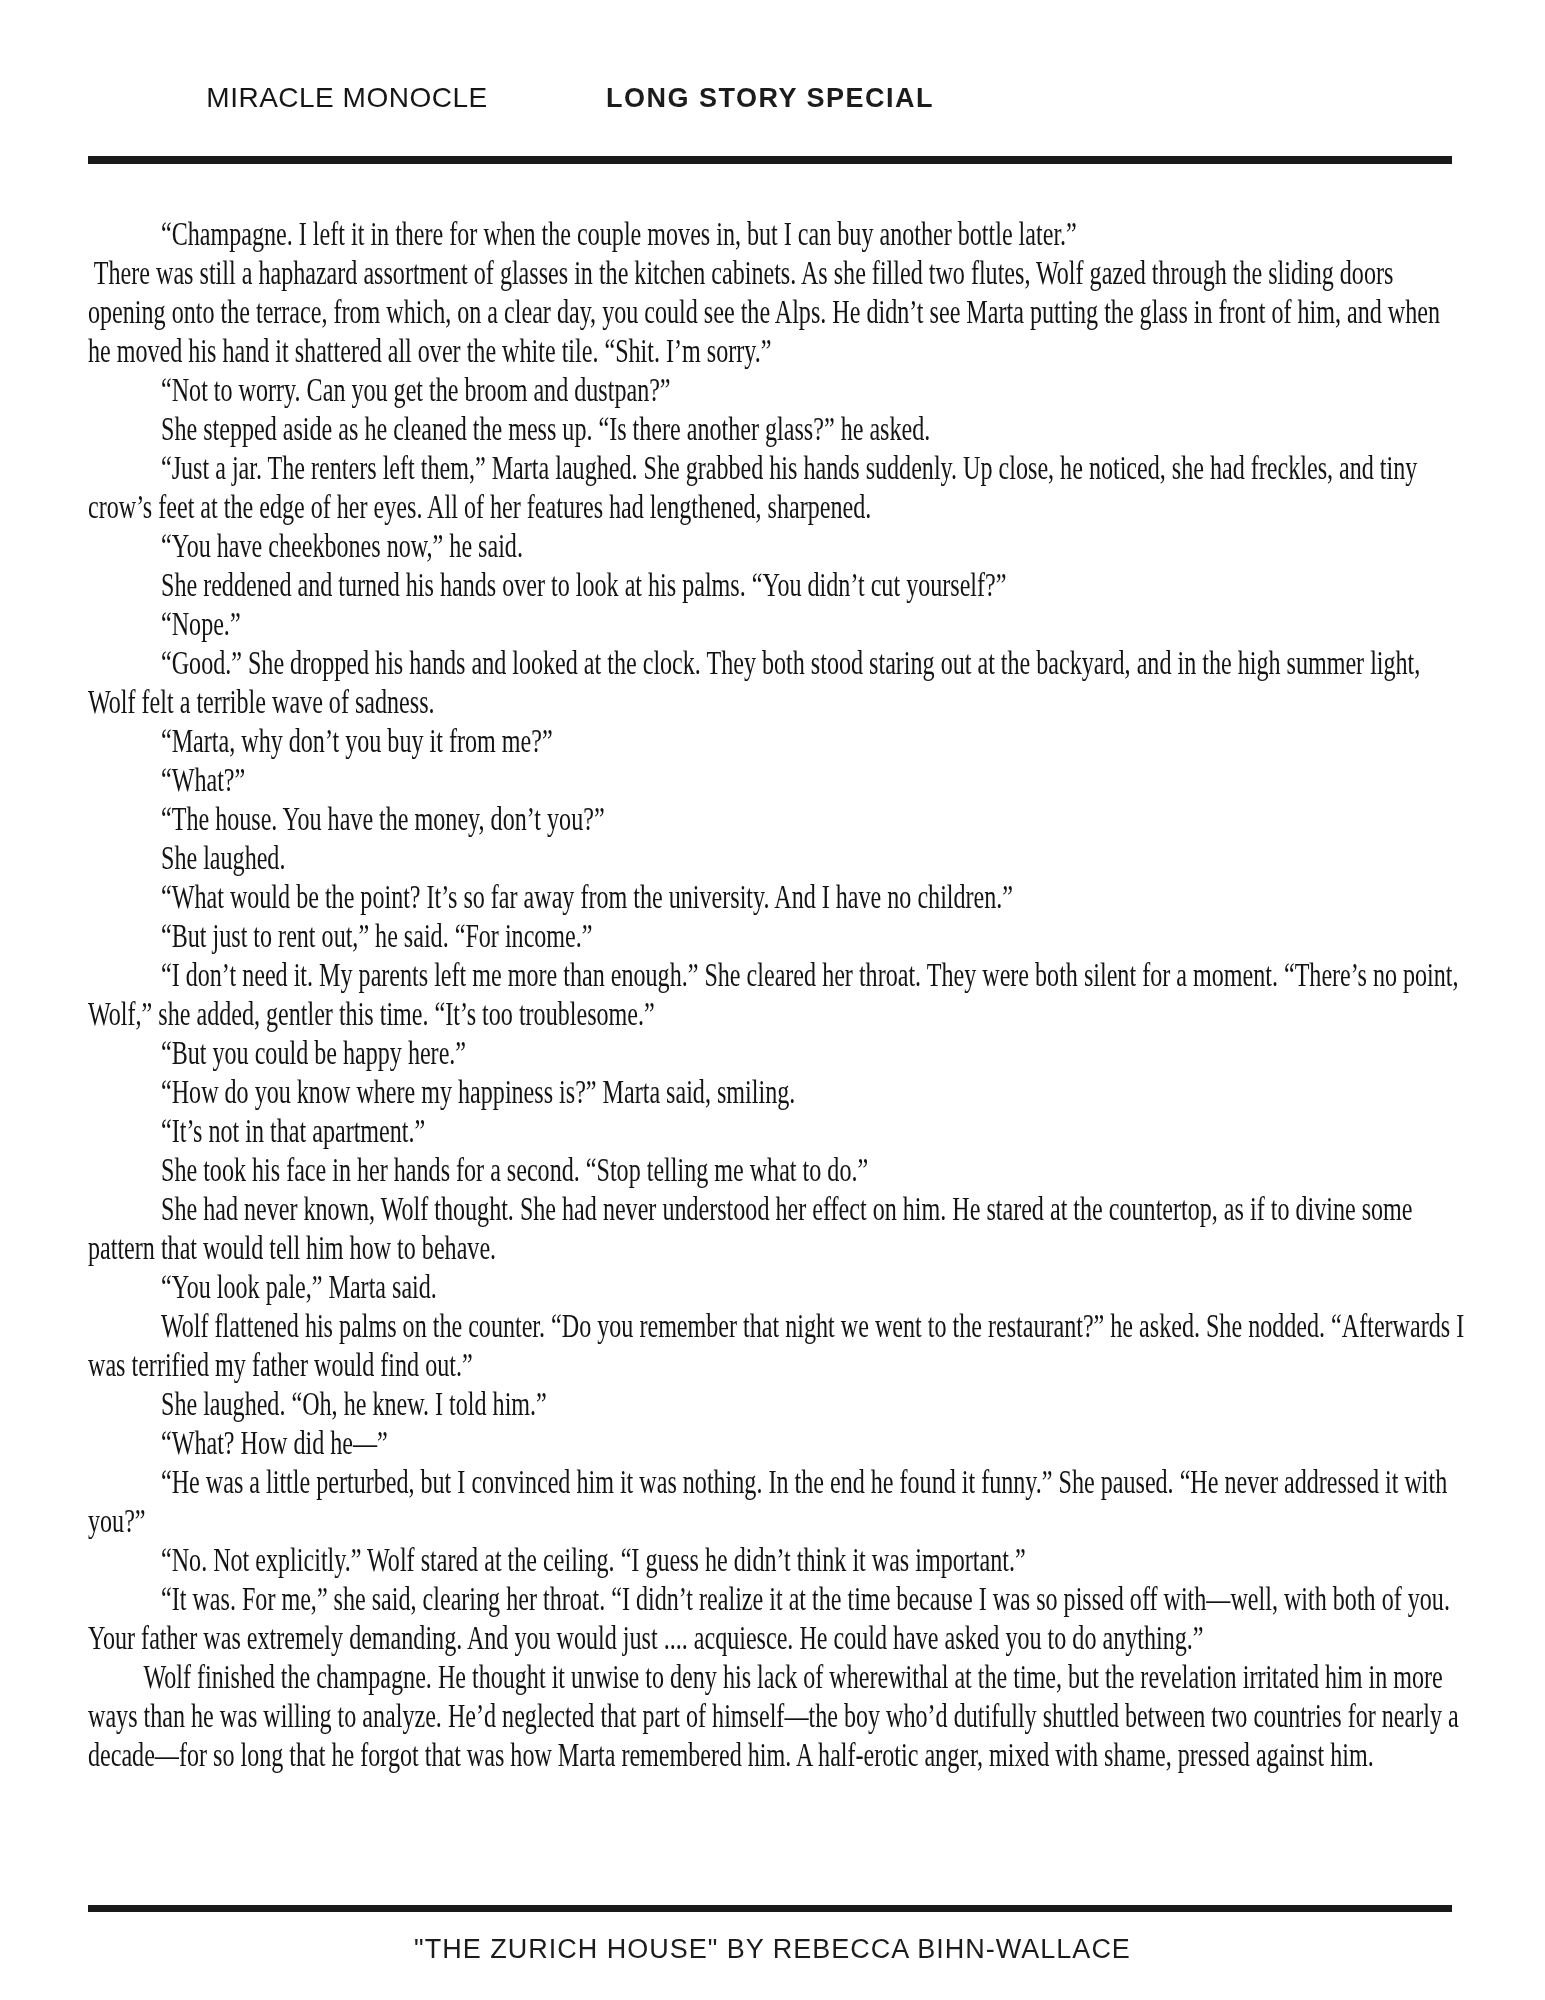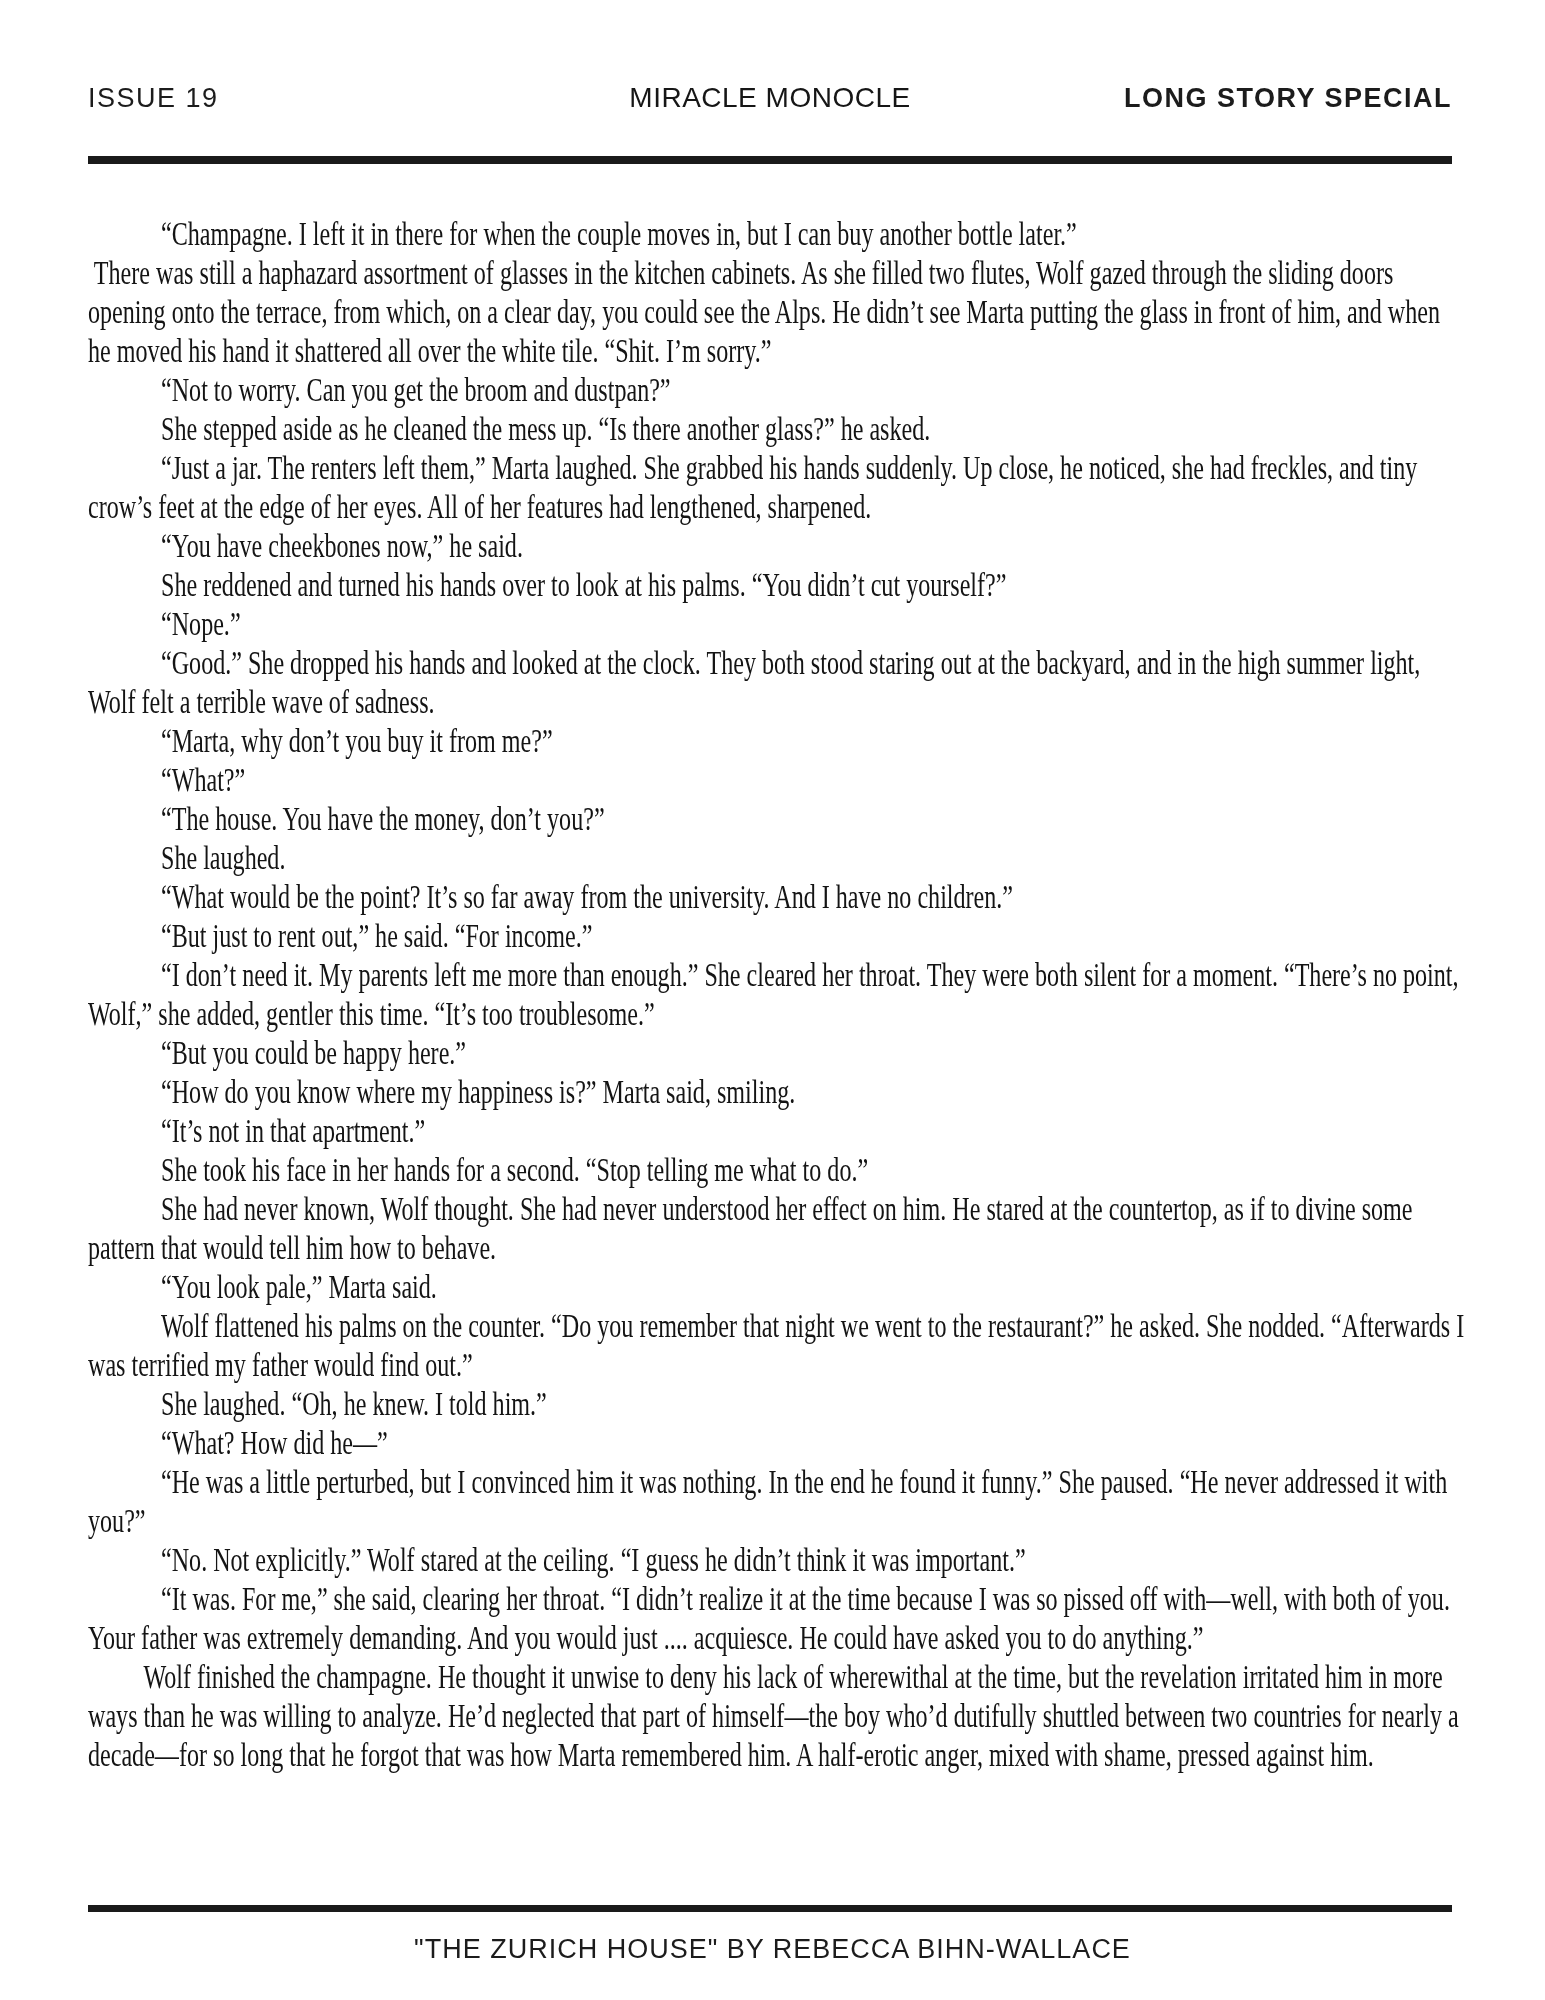--- a/index.html
+++ b/index.html
@@ -72,21 +72,20 @@
     color: #1c1c1c;
     white-space: nowrap;
   }
 </style>
 </head>
 <body>
 
 <div id="page">
 
   <div class="runhead">
-    <span class="left">ISSUE 19</span>
     <span class="center">MIRACLE MONOCLE</span>
     <span class="right">LONG STORY SPECIAL</span>
   </div>
 
   <div class="rule top"></div>
 
   <div class="story">
       <p class="indent-normal">“Champagne. I left it in there for when the couple moves in, but I can buy another bottle later.”</p>
       <p class="indent-tiny">There was still a haphazard assortment of glasses in the kitchen cabinets. As she filled two flutes, Wolf gazed through the sliding doors opening onto the terrace, from which, on a clear day, you could see the Alps. He didn’t see Marta putting the glass in front of him, and when he moved his hand it shattered all over the white tile. “Shit. I’m sorry.”</p>
       <p class="indent-normal">“Not to worry. Can you get the broom and dustpan?”</p>

